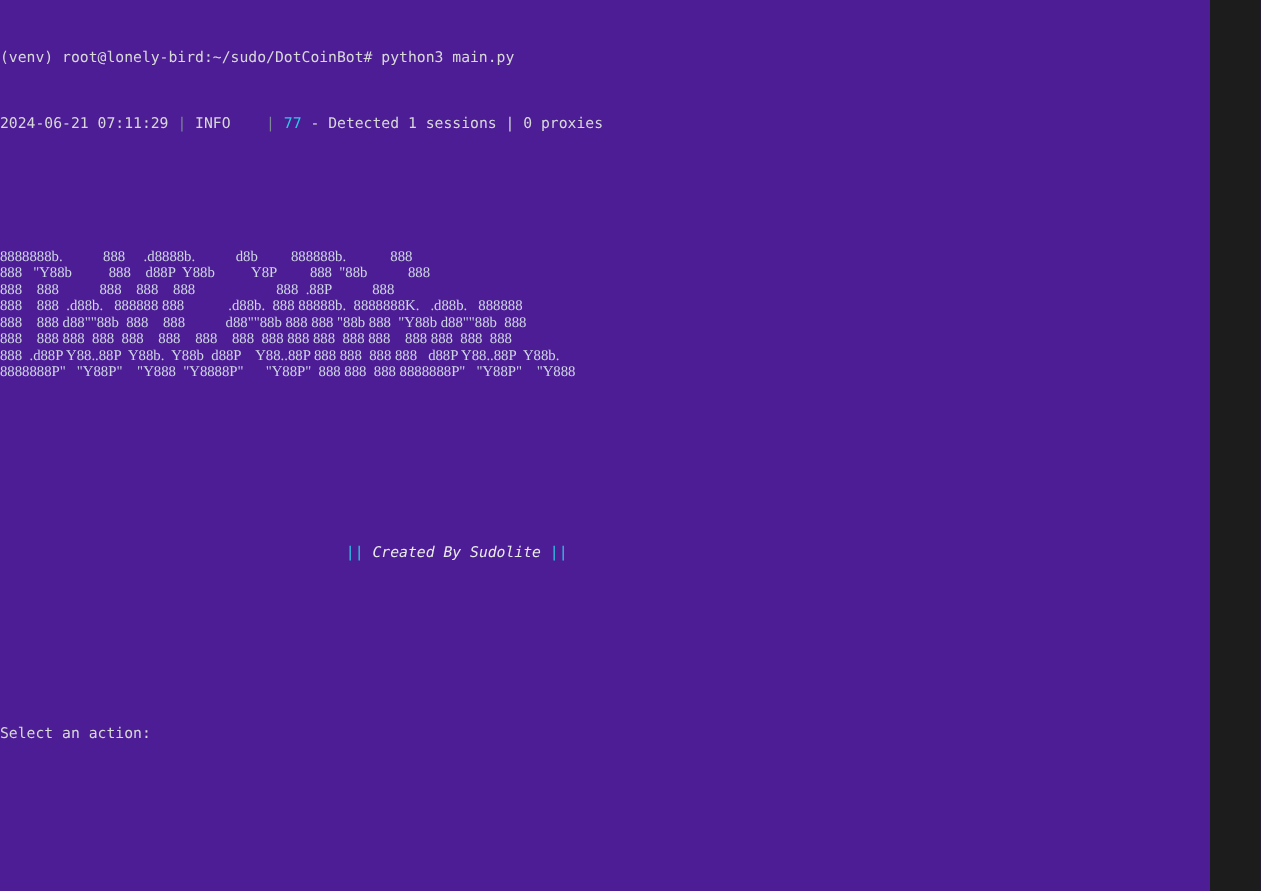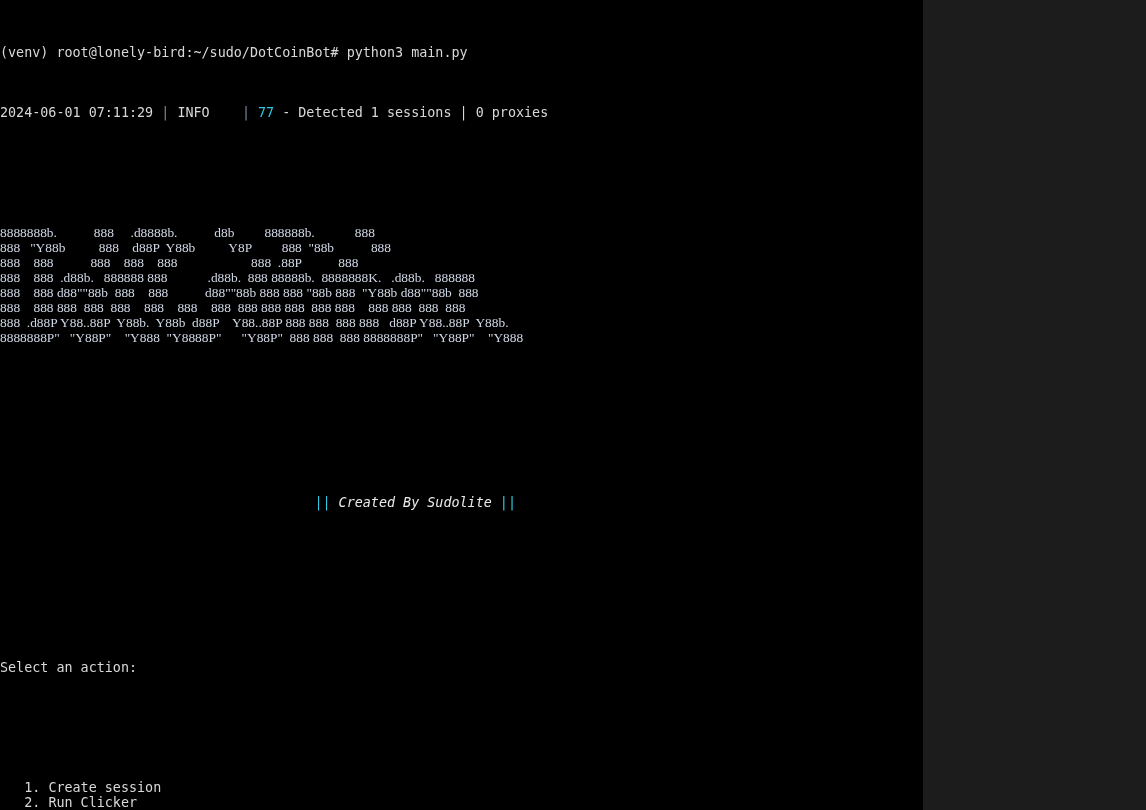--- a/index.html
+++ b/index.html
@@ -6,23 +6,23 @@
   html, body {
     margin: 0;
     padding: 0;
     background: #1c1c1c;
     width: 1146px;
     height: 810px;
     overflow: hidden;
   }
   #terminal {
     position: relative;
-    width: 923px;
+    width: 1100px;
     height: 810px;
-    background: #000000;
+    background: #4c1d95;
     font-family: "DejaVu Sans Mono", "Liberation Mono", monospace;
     font-size: 13.4px;
     line-height: 15px;
     letter-spacing: 0px;
     color: #d8d8d8;
     white-space: pre;
     overflow: hidden;
     padding: 0;
     box-sizing: border-box;
   }
@@ -41,39 +41,38 @@
   .c-banner  { color: #cfd6e4; font-family: Liberation Serif, serif; }
   .blank { height: 15px; display: block; }
 </style>
 </head>
 <body>
 
 <div id="terminal">
 
   <div class="line"><span>(venv) root@lonely-bird:~/sudo/DotCoinBot# python3 main.py</span></div>
 
-  <div class="line" id="startup-line"><span class="c-white">2024-06-01 07:11:29 </span><span class="c-sep">| </span><span class="c-white">INFO    </span><span class="c-sep">| </span><span class="c-cyan">77</span><span class="c-white"> - </span><span class="c-white">Detected 1 sessions | 0 proxies</span></div>
+  <div class="line" id="startup-line"><span class="c-white">2024-06-21 07:11:29 </span><span class="c-sep">| </span><span class="c-white">INFO    </span><span class="c-sep">| </span><span class="c-cyan">77</span><span class="c-white"> - </span><span class="c-white">Detected 1 sessions | 0 proxies</span></div>
 
   <div class="blank"></div>
 
   <div id="banner"><div class="line c-banner">8888888b.           888     .d8888b.           d8b         888888b.            888</div><div class="line c-banner">888   "Y88b          888    d88P  Y88b          Y8P         888  "88b           888</div><div class="line c-banner">888    888           888    888    888                      888  .88P           888</div><div class="line c-banner">888    888  .d88b.   888888 888            .d88b.  888 88888b.  8888888K.   .d88b.   888888</div><div class="line c-banner">888    888 d88""88b  888    888           d88""88b 888 888 "88b 888  "Y88b d88""88b  888</div><div class="line c-banner">888    888 888  888  888    888    888    888  888 888 888  888 888    888 888  888  888</div><div class="line c-banner">888  .d88P Y88..88P  Y88b.  Y88b  d88P    Y88..88P 888 888  888 888   d88P Y88..88P  Y88b.</div><div class="line c-banner">8888888P"   "Y88P"    "Y888  "Y8888P"      "Y88P"  888 888  888 8888888P"   "Y88P"    "Y888</div></div>
 
   <div class="blank"></div>
   <div class="blank"></div>
 
   <div class="line" id="credit-line"><span class="c-white">                                       </span><span class="c-cyan">||</span><span class="c-bright"> Created By Sudolite </span><span class="c-cyan">||</span></div>
 
   <div class="blank"></div>
   <div class="blank"></div>
 
   <div class="line"><span class="c-white">Select an action:</span></div>
 
   <div class="blank"></div>
 
-  <div id="menu-options"><div class="line"><span class="c-white">   </span><span class="c-white">1. </span><span class="c-white">Create session</span></div><div class="line"><span class="c-white">   </span><span class="c-white">2. </span><span class="c-white">Run Clicker</span></div></div>
 
   
 
   
 
   
 
   
 
 </div>

